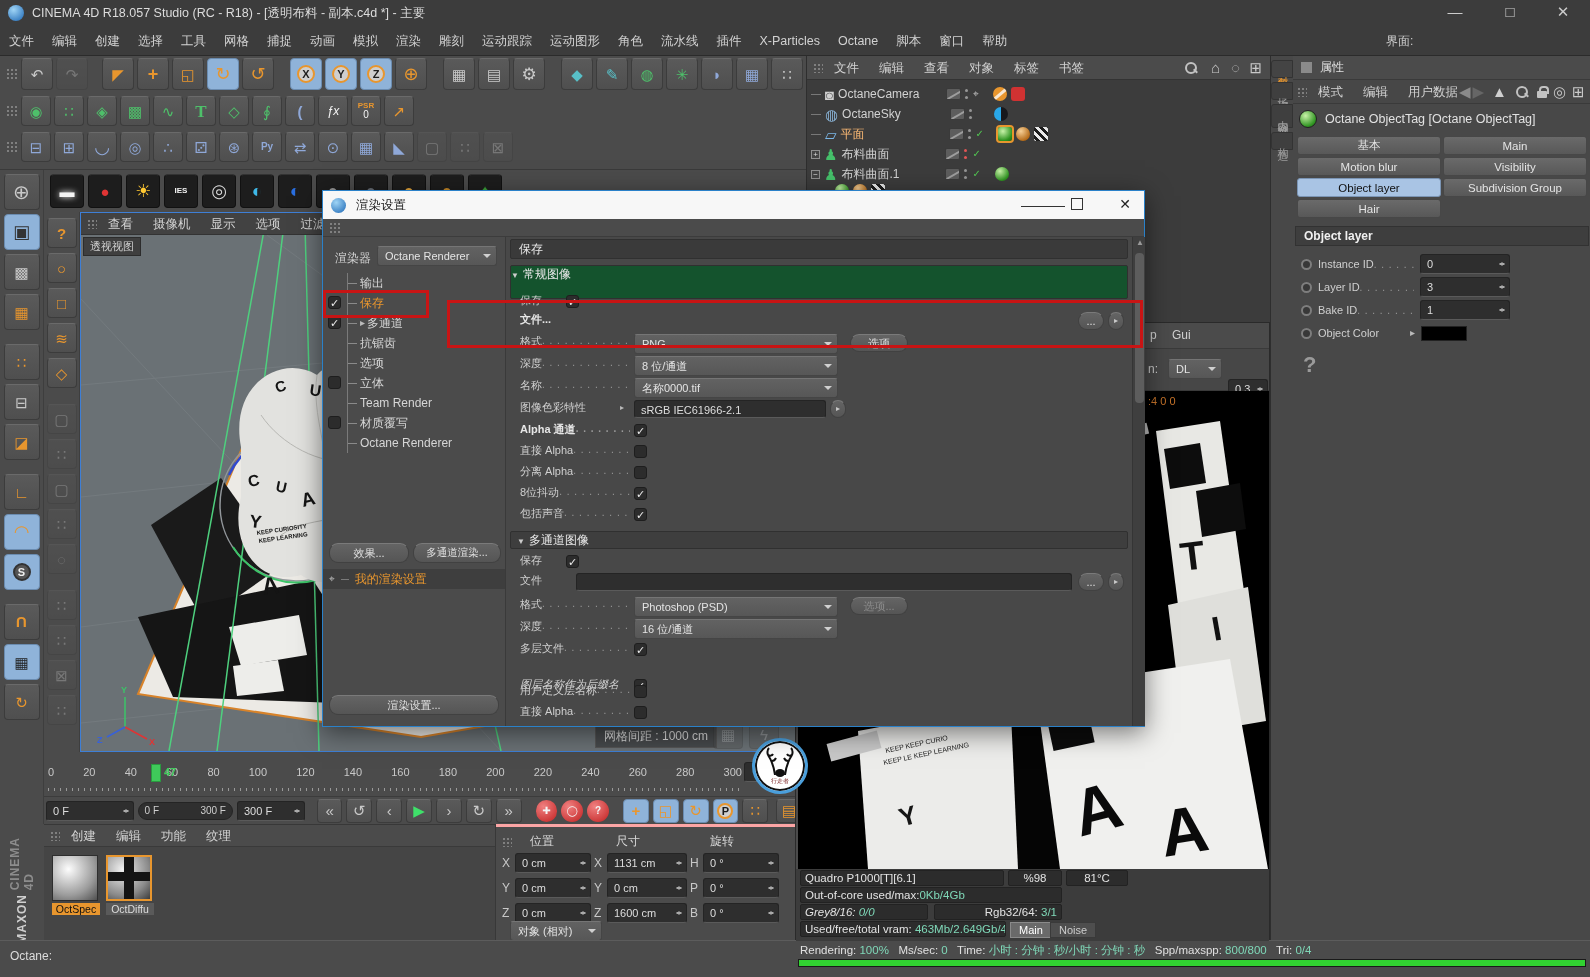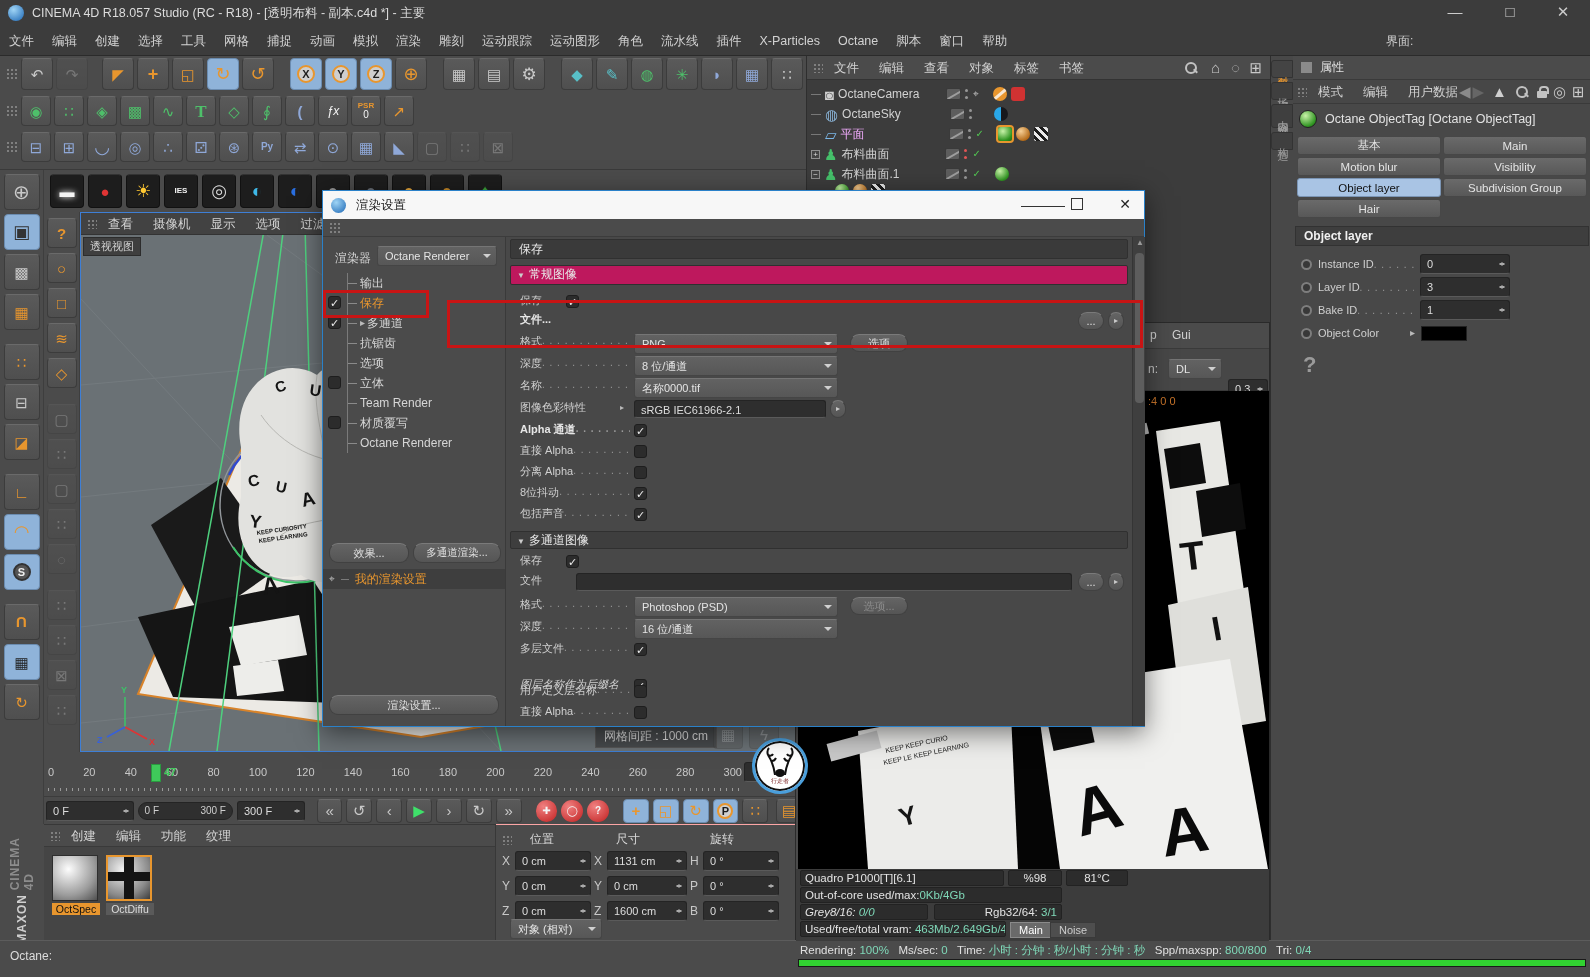--- a/index.html
+++ b/index.html
@@ -512,21 +512,21 @@
       <span style="color:#d2d2d2;width:104px;">OctaneSky</span>
       <span class="slashbox"></span>
       <span class="vdots"></span>
       <span class="g sm" style="color:transparent;">.</span>
       <span style="width:6px;"></span>
       <span class="tag sky"></span>
     </div>
     <div class="abs" style="left:4px;top:68px;width:456px;height:20px;display:flex;align-items:center;gap:4px;">
       <span style="width:10px;border-top:1px solid #787878;"></span>
       <span class="g" style="color:#7bb7e8;">▱</span>
-      <span style="color:#f0abfc;width:104px;">平面</span>
+      <span style="color:#fdba74;width:104px;">平面</span>
       <span class="slashbox"></span>
       <span class="vdots"></span>
       <span class="g sm" style="color:#52c852;">✓</span>
       <span style="width:6px;"></span>
       <span class="tag mat sel"></span>
       <span class="tag ball"></span>
       <span class="tag cloth"></span>
     </div>
     <div class="abs" style="left:4px;top:88px;width:456px;height:20px;display:flex;align-items:center;gap:4px;">
       <span class="exp">+</span>
@@ -797,21 +797,21 @@
     <div class="abs" style="left:8px;top:30px;width:48px;">
       <div style="width:46px;height:46px;border:1px solid #2e2e2e;background:radial-gradient(circle at 35% 30%,#fdfdfd,#9c9c9c 62%,#4f4f4f);"></div>
       <div style="margin-top:2px;background:#e8962e;color:#111;font-size:10.5px;text-align:center;overflow:hidden;white-space:nowrap;"><span>OctSpec</span></div>
     </div>
     <div class="abs" style="left:62px;top:30px;width:48px;">
       <div style="width:46px;height:46px;border:2px solid #e8962e;background:linear-gradient(90deg,transparent 38%,#141414 38% 62%,transparent 62%),linear-gradient(0deg,transparent 42%,#141414 42% 64%,transparent 64%),radial-gradient(circle at 35% 30%,#f2f2f2,#8a8a8a 65%,#3c3c3c);"></div>
       <div style="margin-top:2px;background:#5a5a5a;color:#ddd;font-size:10.5px;text-align:center;overflow:hidden;white-space:nowrap;"><span>OctDiffu</span></div>
     </div>
   </div>
 
-  <div class="abs" style="left:496px;top:824px;width:299px;height:116px;background:#4b4b4b;border-top:1px solid #fca5a5;">
+  <div class="abs" style="left:496px;top:824px;width:299px;height:116px;background:#4b4b4b;border-top:3px solid #fca5a5;">
     <div class="abs" style="left:6px;top:6px;display:flex;gap:2px;align-items:center;">
       <span class="grip" style="width:10px;height:10px;"></span>
       <span style="width:86px;padding-left:16px;color:#d8d8d8;">位置</span>
       <span style="width:92px;padding-left:14px;color:#d8d8d8;">尺寸</span>
       <span style="padding-left:14px;color:#d8d8d8;">旋转</span>
     </div>
 
     <div class="abs" style="left:6px;top:26px;display:flex;flex-direction:column;gap:5px;">
       <div style="display:flex;align-items:center;gap:3px;">
         <span style="width:10px;color:#c8c8c8;">X</span>
@@ -947,21 +947,21 @@
           <span style="width:8px;border-top:1px solid #7a7a7a;"></span>
           <span style="color:#e8962e;">我的渲染设置</span>
         </div>
         <div class="btn abs" style="left:6px;top:458px;width:170px;height:20px;">
             <span>渲染设置...</span>
           </div>
       </div>
 
       <div class="abs" style="left:183px;top:0;width:626px;height:100%;background:#484848;">
         <div class="sec-dark abs" style="left:4px;top:2px;right:4px;height:20px;line-height:18px;padding-left:8px;"><span>保存</span></div>
-        <div class="sec-dark abs" style="left:4px;top:28px;right:4px;height:20px;line-height:16px;padding-left:6px;background:#be185d;">
+        <div class="sec-dark abs" style="left:4px;top:28px;right:4px;height:34px;line-height:16px;background:#14532d;">
           <span class="g xs" style="color:#ccc;margin-right:4px;">▼</span><span>常规图像</span>
         </div>
 
         <div class="dlg-row" style="top:56px;">
           <span class="lbl abs" style="left:14px;width:110px;">
               <span>保存</span>
             </span>
           <div class="ck abs" style="left:60px;top:2px;"><span>✓</span></div>
         </div>
         <div class="dlg-row" style="top:75px;">

